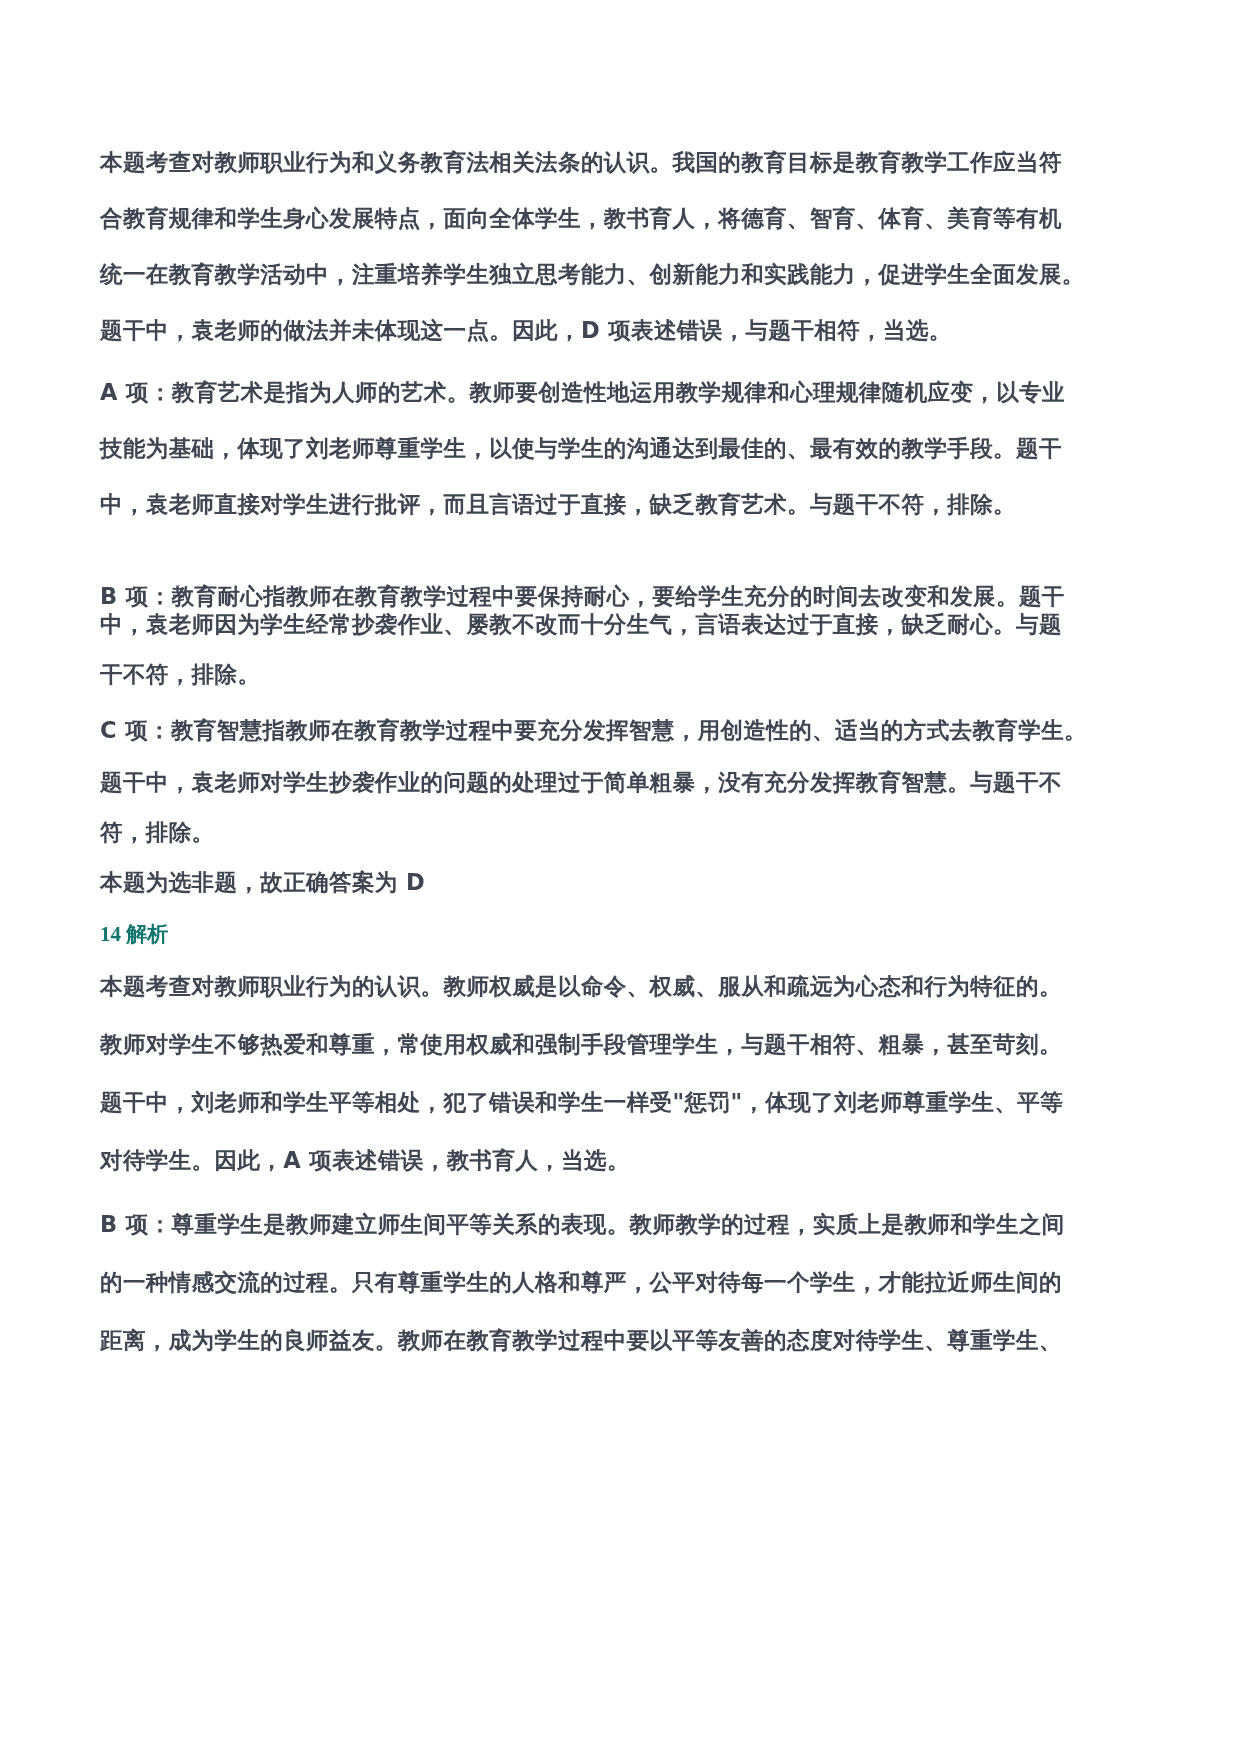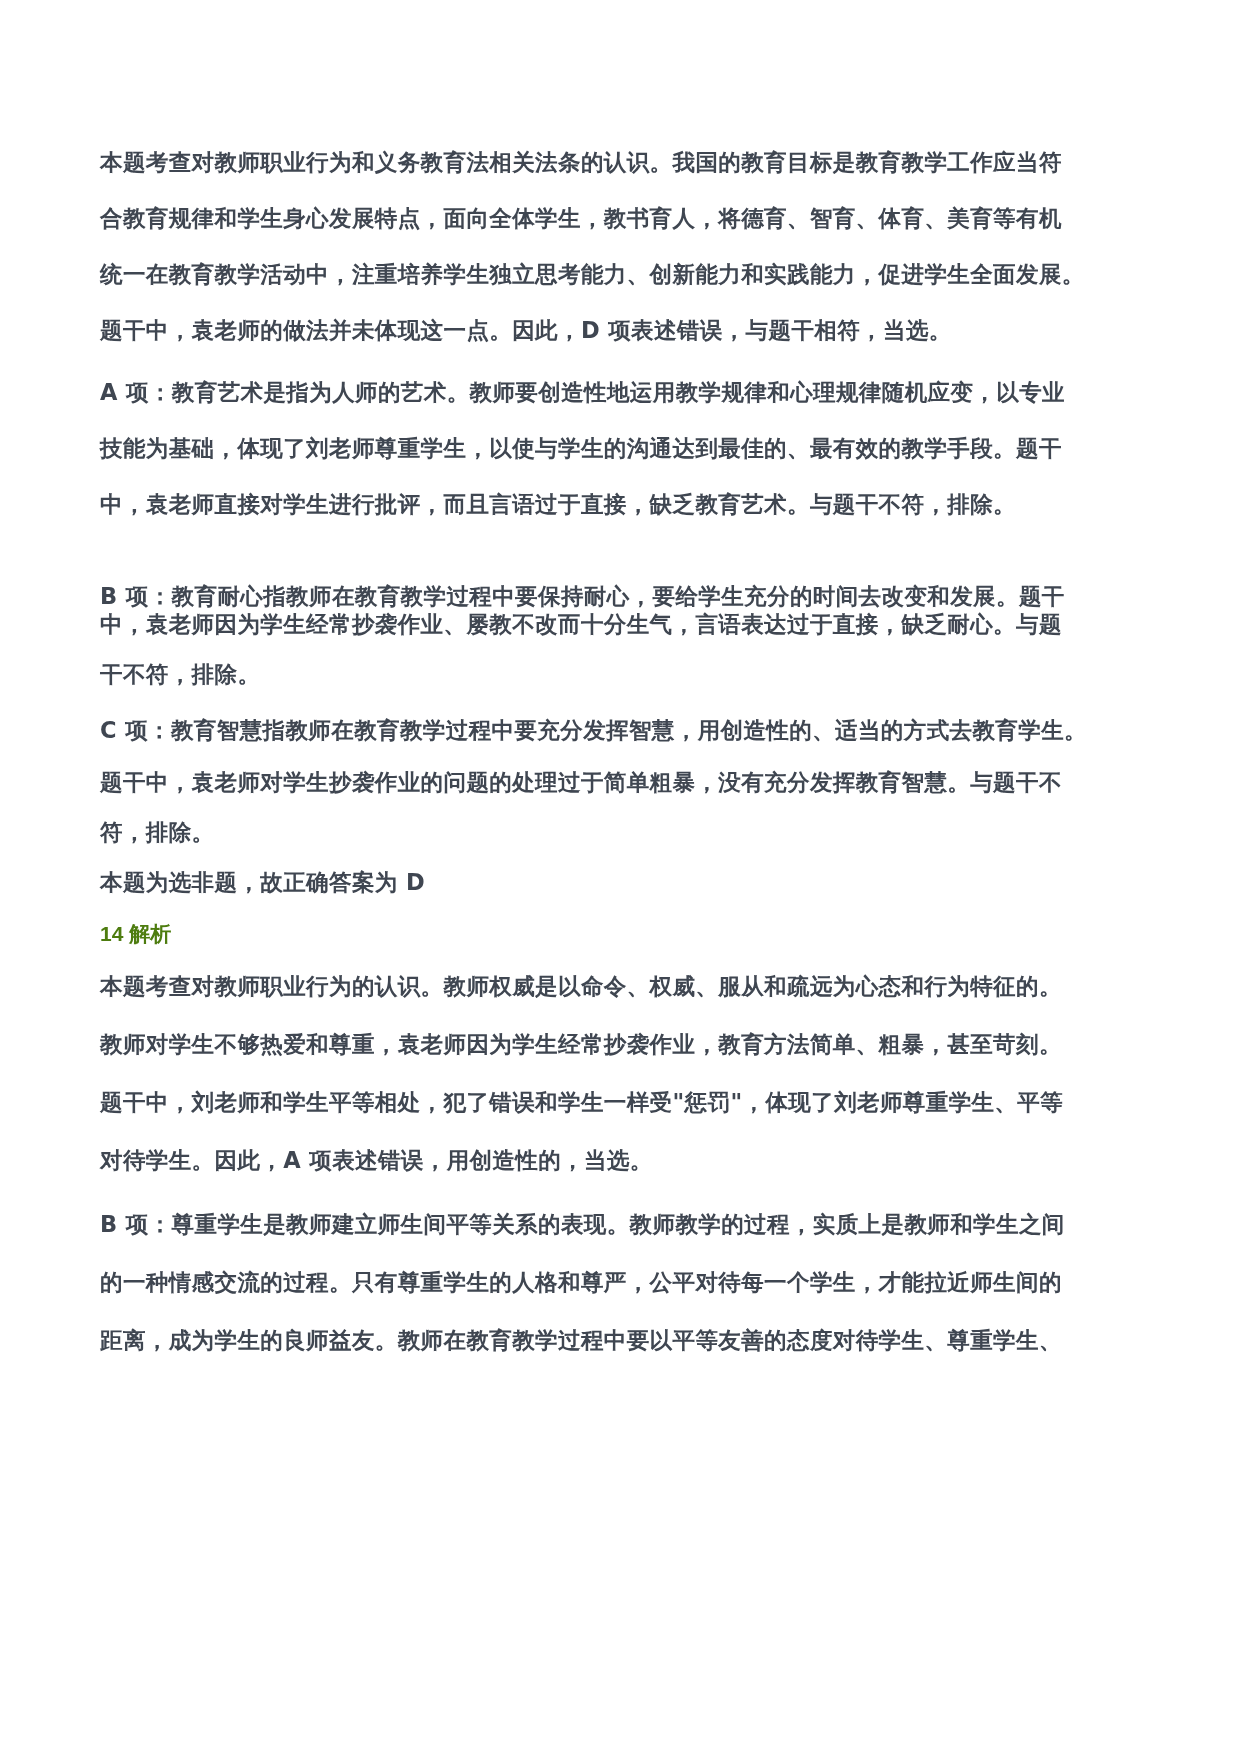--- a/index.html
+++ b/index.html
@@ -28,25 +28,25 @@
       font-size: 22.5px;
       letter-spacing: 0.4px;
       line-height: 28px;
       color: #3f4651;
       font-weight: bold;
     }
     .heading {
       position: absolute;
       left: 0;
       white-space: nowrap;
-      font-family: Liberation Sans, sans-serif;
+      font-family: Liberation Serif, serif;
       font-weight: bold;
       font-size: 21px;
       line-height: 28px;
-      color: #4d7c0f;
+      color: #0f766e;
     }
   </style>
 </head>
 <body>
 
 <div class="page">
 
   <div class="line" style="top:148px">本题考查对教师职业行为和义务教育法相关法条的认识。我国的教育目标是教育教学工作应当符</div>
   <div class="line" style="top:204px">合教育规律和学生身心发展特点，面向全体学生，教书育人，将德育、智育、体育、美育等有机</div>
   <div class="line" style="top:260px">统一在教育教学活动中，注重培养学生独立思考能力、创新能力和实践能力，促进学生全面发展。</div>
@@ -62,21 +62,21 @@
 
   <div class="line" style="top:716px">C 项：教育智慧指教师在教育教学过程中要充分发挥智慧，用创造性的、适当的方式去教育学生。</div>
   <div class="line" style="top:768px">题干中，袁老师对学生抄袭作业的问题的处理过于简单粗暴，没有充分发挥教育智慧。与题干不</div>
   <div class="line" style="top:818px">符，排除。</div>
 
   <div class="line" style="top:868px">本题为选非题，故正确答案为 D</div>
 
   <div class="heading" style="top:920px">14 解析</div>
 
   <div class="line" style="top:972px">本题考查对教师职业行为的认识。教师权威是以命令、权威、服从和疏远为心态和行为特征的。</div>
-  <div class="line" style="top:1030px">教师对学生不够热爱和尊重，袁老师因为学生经常抄袭作业，教育方法简单、粗暴，甚至苛刻。</div>
+  <div class="line" style="top:1030px">教师对学生不够热爱和尊重，常使用权威和强制手段管理学生，与题干相符、粗暴，甚至苛刻。</div>
   <div class="line" style="top:1088px">题干中，刘老师和学生平等相处，犯了错误和学生一样受"惩罚"，体现了刘老师尊重学生、平等</div>
-  <div class="line" style="top:1146px">对待学生。因此，A 项表述错误，用创造性的，当选。</div>
+  <div class="line" style="top:1146px">对待学生。因此，A 项表述错误，教书育人，当选。</div>
 
   <div class="line" style="top:1210px">B 项：尊重学生是教师建立师生间平等关系的表现。教师教学的过程，实质上是教师和学生之间</div>
   <div class="line" style="top:1268px">的一种情感交流的过程。只有尊重学生的人格和尊严，公平对待每一个学生，才能拉近师生间的</div>
   <div class="line" style="top:1326px">距离，成为学生的良师益友。教师在教育教学过程中要以平等友善的态度对待学生、尊重学生、</div>
 
 </div>
 
 </body></html>

